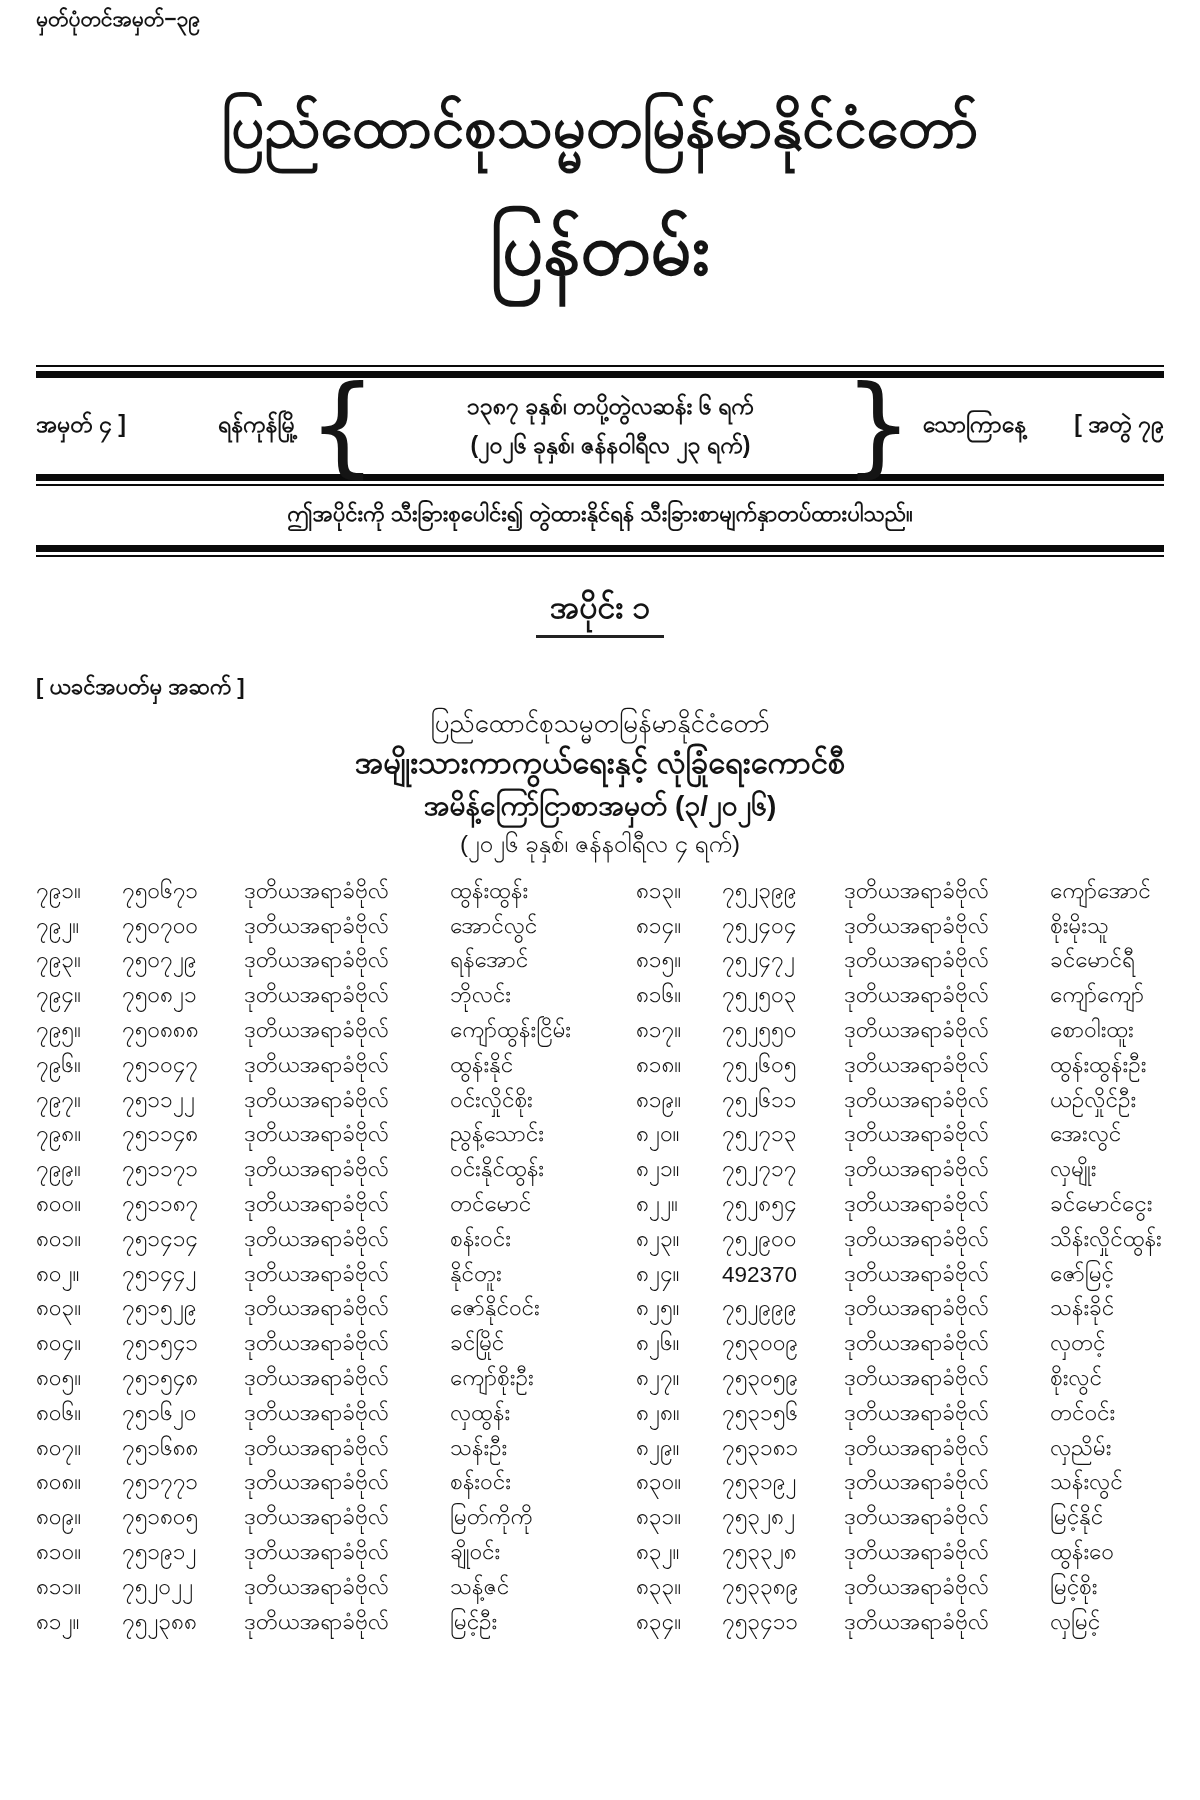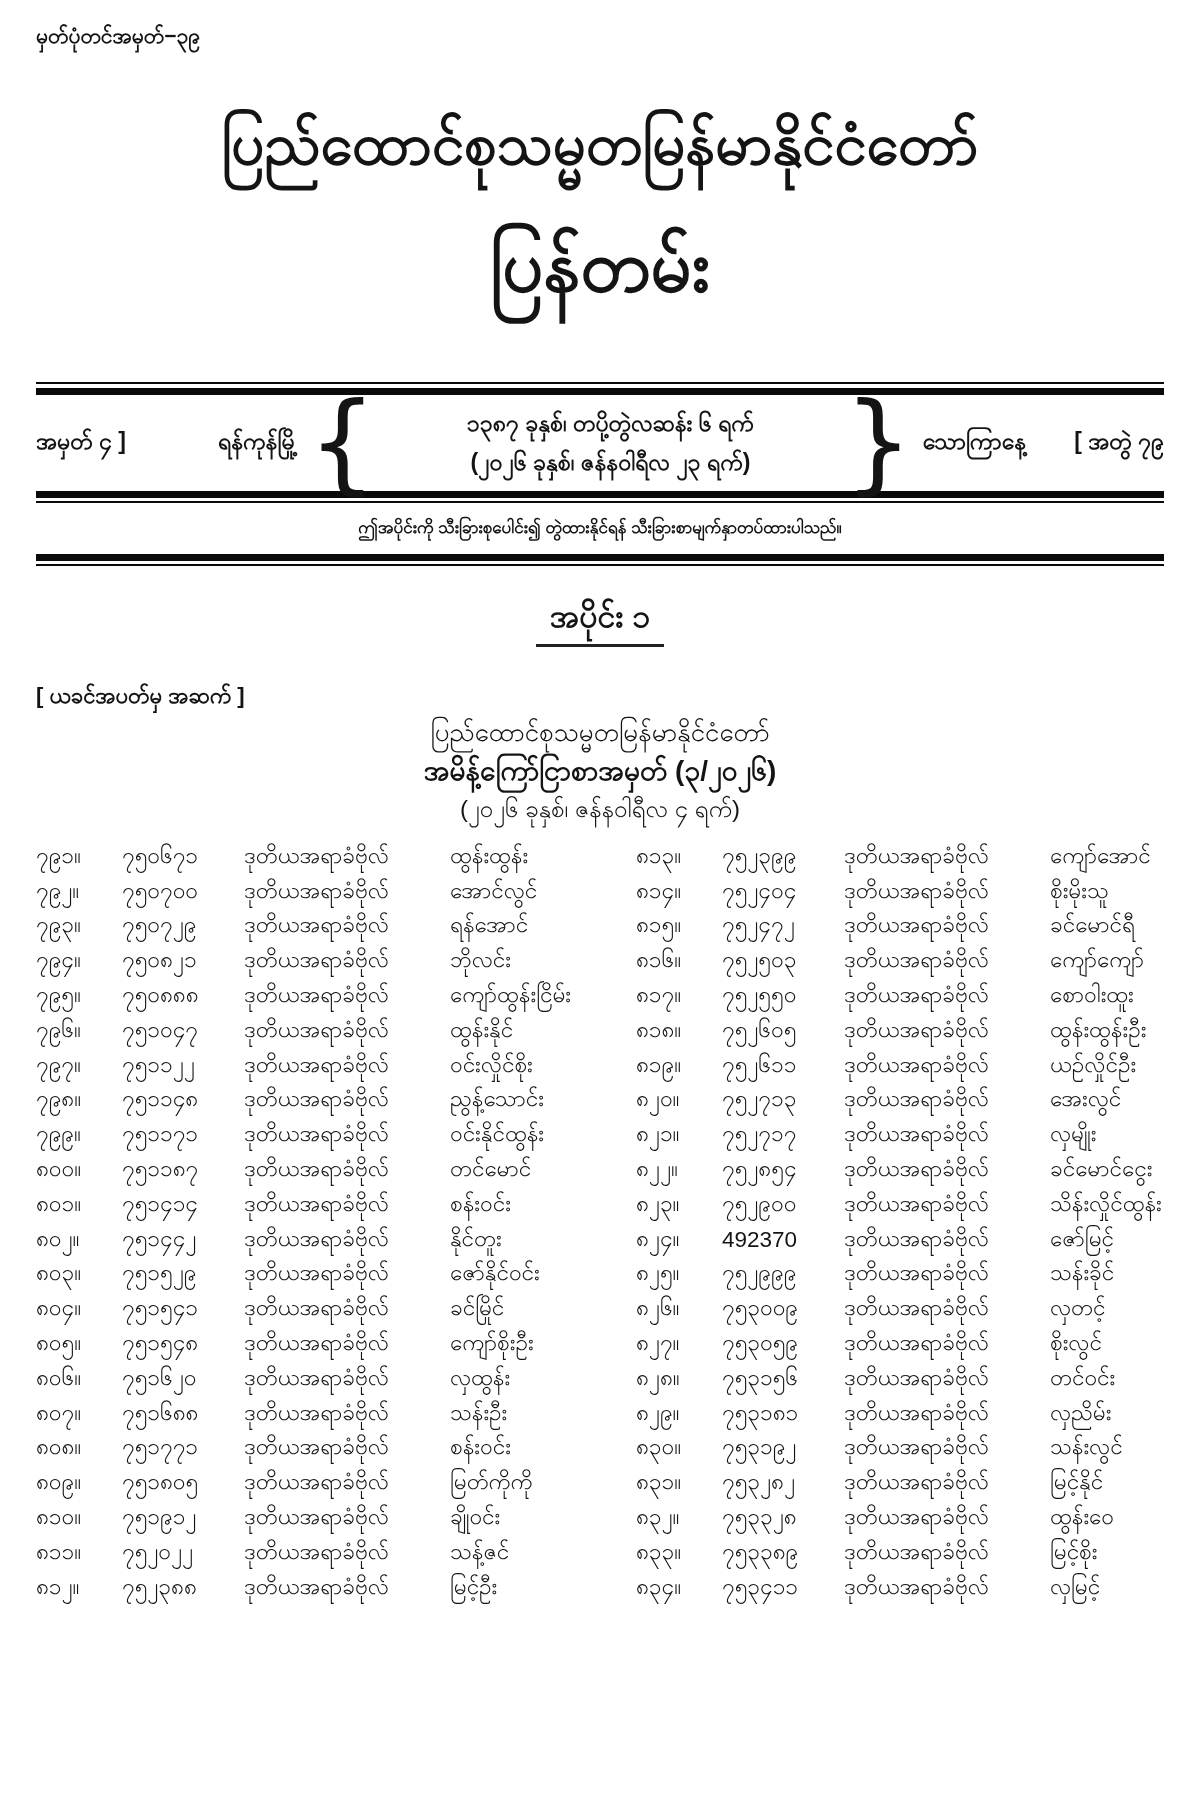--- a/index.html
+++ b/index.html
@@ -2,21 +2,21 @@
 <html><head>
 <meta charset="utf-8">
 <style>
   html, body { margin: 0; padding: 0; }
   body {
     width: 1200px; height: 1800px;
     background: #ffffff; color: #141414;
     font-family: "Liberation Sans", sans-serif;
     overflow: hidden;
   }
-  .page { position: relative; width: 1200px; height: 1800px; box-sizing: border-box; padding: 22px 36px 0; }
+  .page { position: relative; width: 1200px; height: 1800px; box-sizing: border-box; padding: 5px 36px 0; }
 
   .reg-no { font-size: 21px; font-weight: bold; height: 30px; }
 
   .title1 { text-align: center; font-size: 58px; font-weight: bold; margin-top: 36px; line-height: 112px; height: 112px; }
   .title2 { text-align: center; font-size: 72px; font-weight: bold; margin-top: 12px; line-height: 108px; height: 108px; }
 
   .dblrule { margin: 0; }
   .dblrule .thin  { height: 2px; background: #0a0a0a; }
   .dblrule .thick { height: 7px; background: #0a0a0a; }
   .dblrule.thin-first .thin  { margin-bottom: 4px; }
@@ -24,21 +24,21 @@
   .rule-top { margin-top: 62px; }
 
   .masthead { display: flex; align-items: center; height: 96px; font-size: 23px; font-weight: bold; }
   .mh-issue { width: 140px; white-space: nowrap; }
   .mh-city { margin-left: 42px; white-space: nowrap; }
   .mh-brace { font-size: 108px; font-weight: normal; line-height: 96px; margin: 0 10px; font-family: "DejaVu Sans", sans-serif; }
   .mh-dates { flex: 1; text-align: center; line-height: 1.7; font-size: 23px; }
   .mh-weekday { margin-right: 48px; white-space: nowrap; }
   .mh-volume { white-space: nowrap; }
 
-  .notice { text-align: center; font-size: 17px; font-weight: bold; padding: 13px 0; }
+  .notice { text-align: center; font-size: 22px; font-weight: bold; padding: 13px 0; }
 
   .part-heading { text-align: center; font-size: 32px; font-weight: bold; margin-top: 28px; line-height: 44px; }
   .part-underline { width: 128px; height: 3px; background: #222; margin: 6px auto 0; }
 
   .continued { font-size: 22px; font-weight: bold; margin-top: 34px; height: 30px; }
 
   .c { text-align: center; }
   .org1 { font-size: 26px; margin-top: 4px; line-height: 34px; }
   .org2 { font-size: 31px; font-weight: bold; margin-top: 2px; line-height: 42px; }
   .order-no { font-size: 28px; font-weight: bold; margin-top: 2px; line-height: 40px; }
@@ -95,20 +95,21 @@
     <div class="thick"></div>
     <div class="thin"></div>
   </div>
 
   <div class="part-heading">အပိုင်း ၁</div>
   <div class="part-underline"></div>
 
   <div class="continued">[ ယခင်အပတ်မှ အဆက် ]</div>
 
   <div class="org1 c">ပြည်ထောင်စုသမ္မတမြန်မာနိုင်ငံတော်</div>
+  <div class="org2 c">အမျိုးသားကာကွယ်ရေးနှင့် လုံခြုံရေးကောင်စီ</div>
   <div class="order-no c">အမိန့်ကြော်ငြာစာအမှတ် (၃/၂၀၂၆)</div>
   <div class="odate2 c">(၂၀၂၆ ခုနှစ်၊ ဇန်နဝါရီလ ၄ ရက်)</div>
 
 
   <div class="award-table">
     <div class="tcol">
         <div class="trow">
           <span class="tcell">၇၉၁။</span>
           <span class="tcell">၇၅၀၆၇၁</span>
           <span class="tcell">ဒုတိယအရာခံဗိုလ်</span>

